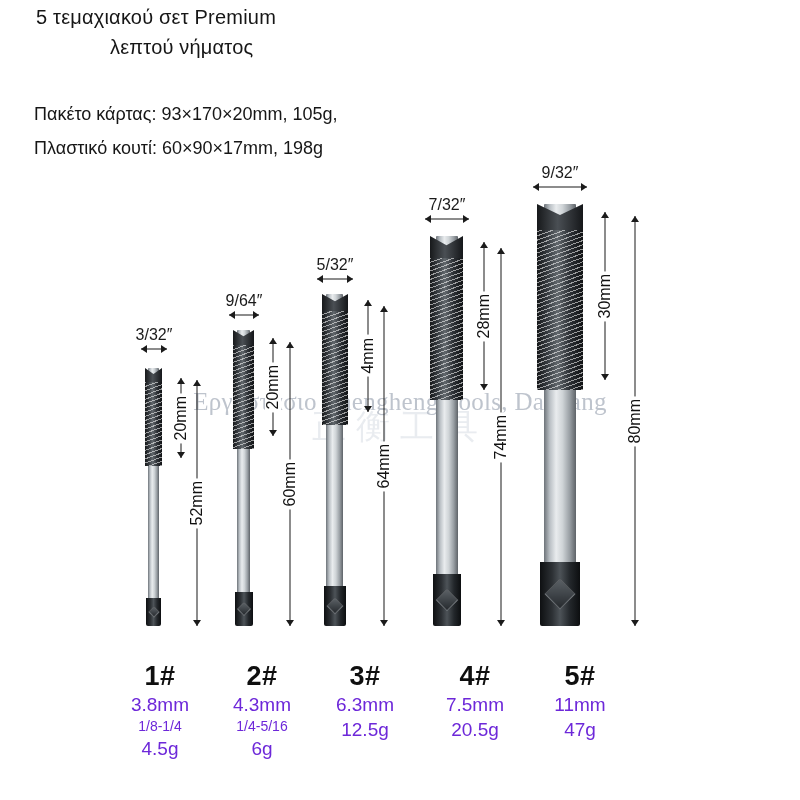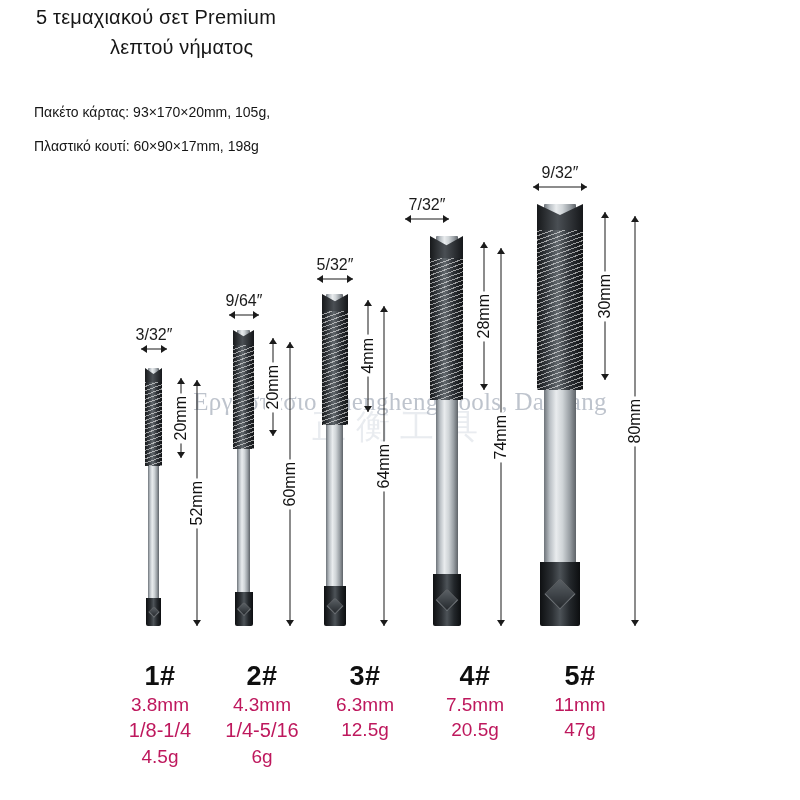--- a/index.html
+++ b/index.html
@@ -21,21 +21,21 @@
     font-weight:400;
     color:#161616;
     letter-spacing:0.2px;
     white-space:nowrap;
   }
   .title.l1 { left:36px; top:6px; }
   .title.l2 { left:110px; top:36px; }
 
   .spec {
     position:absolute;
-    font-size:14px;
+    font-size:18px;
     color:#161616;
     white-space:nowrap;
   }
   .spec.s1 { left:34px; top:104px; }
   .spec.s2 { left:34px; top:138px; }
 
   
   .watermark {
     position:absolute;
     left:0; right:0;
@@ -176,24 +176,24 @@
   }
   .col .num {
     font-size:27px;
     font-weight:700;
     letter-spacing:.5px;
     color:#0f0f0f;
     line-height:1.1;
   }
   .col .mm, .col .inch, .col .wt {
     font-size:19px;
-    color:#be185d;
+    color:#6d28d9;
     line-height:1.35;
   }
-  .col .inch { font-size:20px; }
+  .col .inch { font-size:14px; }
 </style>
 </head>
 <body>
 
 <div id="stage">
 
   <div class="title l1">5 τεμαχιακού σετ Premium</div>
   <div class="title l2">λεπτού νήματος</div>
   <div class="spec s1">Πακέτο κάρτας: 93×170×20mm, 105g,</div>
   <div class="spec s2">Πλαστικό κουτί: 60×90×17mm, 198g</div>
@@ -286,21 +286,21 @@
   </div>
 
   <div class="bit" style="left:428px; top:236px; width:38px; height:390px;">
     <div class="shank" style="width:22px; left:8px; top:0; height:390px;"></div>
     <div class="flute" style="width:33px; left:2px; top:16px; height:148px;"></div>
     <div class="tip" style="width:33px; left:2px; top:0px; height:22px;"></div>
     <div class="base" style="width:28px; left:5px; top:338px; height:52px;">
       <div class="facet" style="width:16px; height:16px;"></div>
     </div>
   </div>
-  <div class="hdim" style="left:405px; top:212px; width:44px; height:14px;">
+  <div class="hdim" style="left:425px; top:212px; width:44px; height:14px;">
     <div class="line"></div>
     <div class="cap l"></div>
     <div class="cap r"></div>
     <div class="hlabel" style="bottom:12px;"><span>7/32″</span></div>
   </div>
   <div class="vdim" style="left:473px; top:242px; width:22px; height:148px;">
     <div class="line"></div>
     <div class="cap top"></div>
     <div class="cap bot"></div>
     <div class="vlabel">28mm</div>

